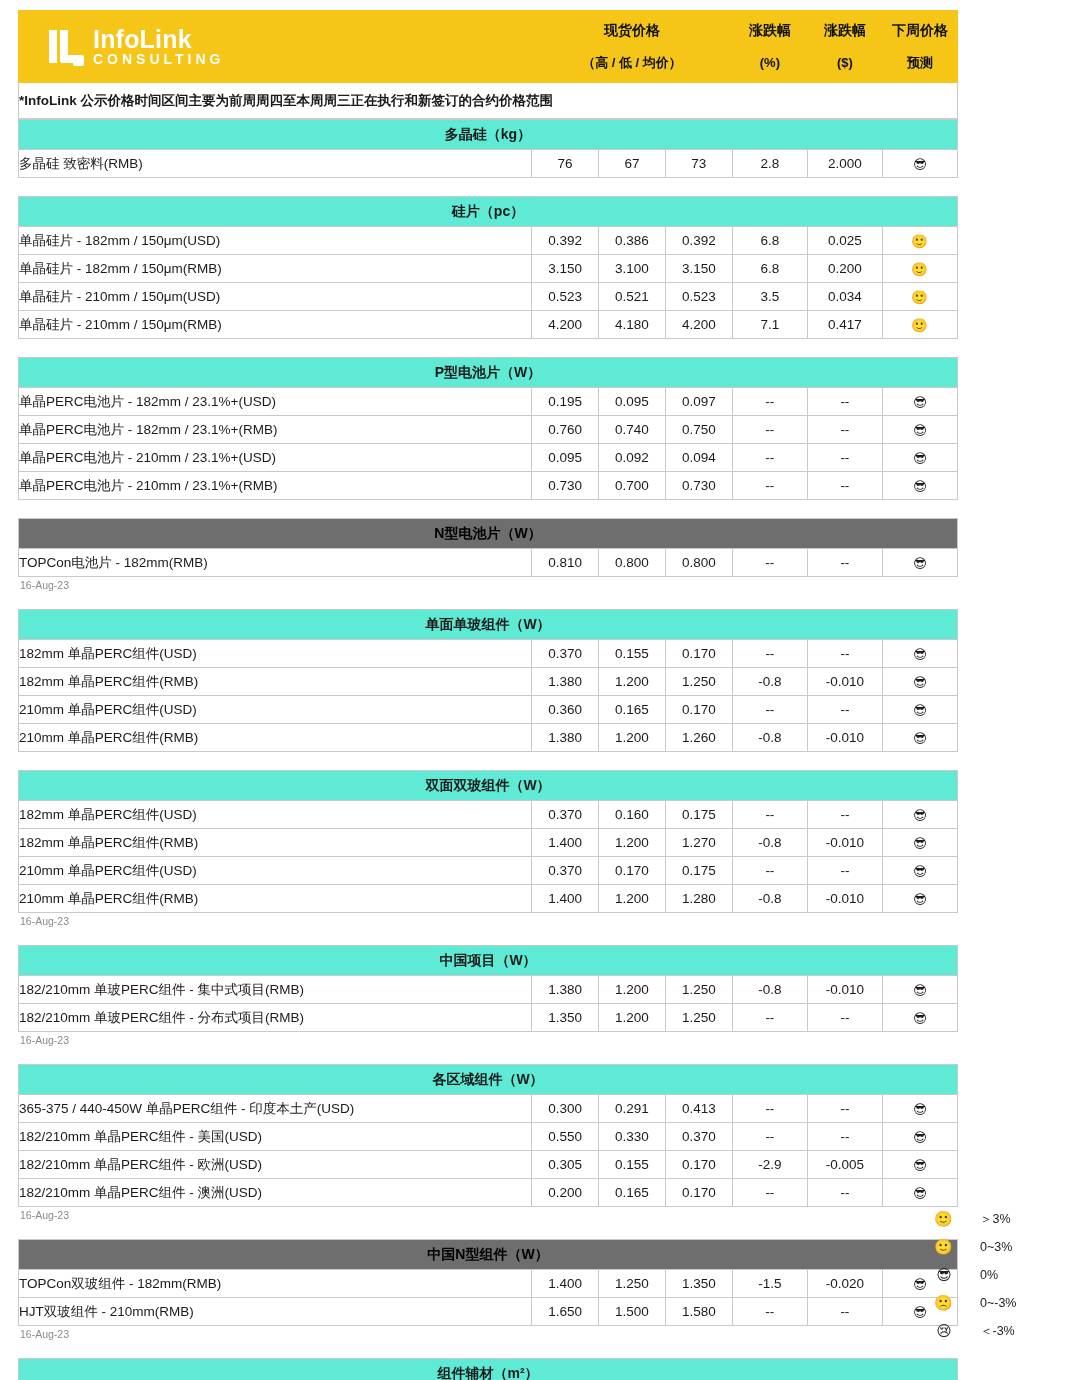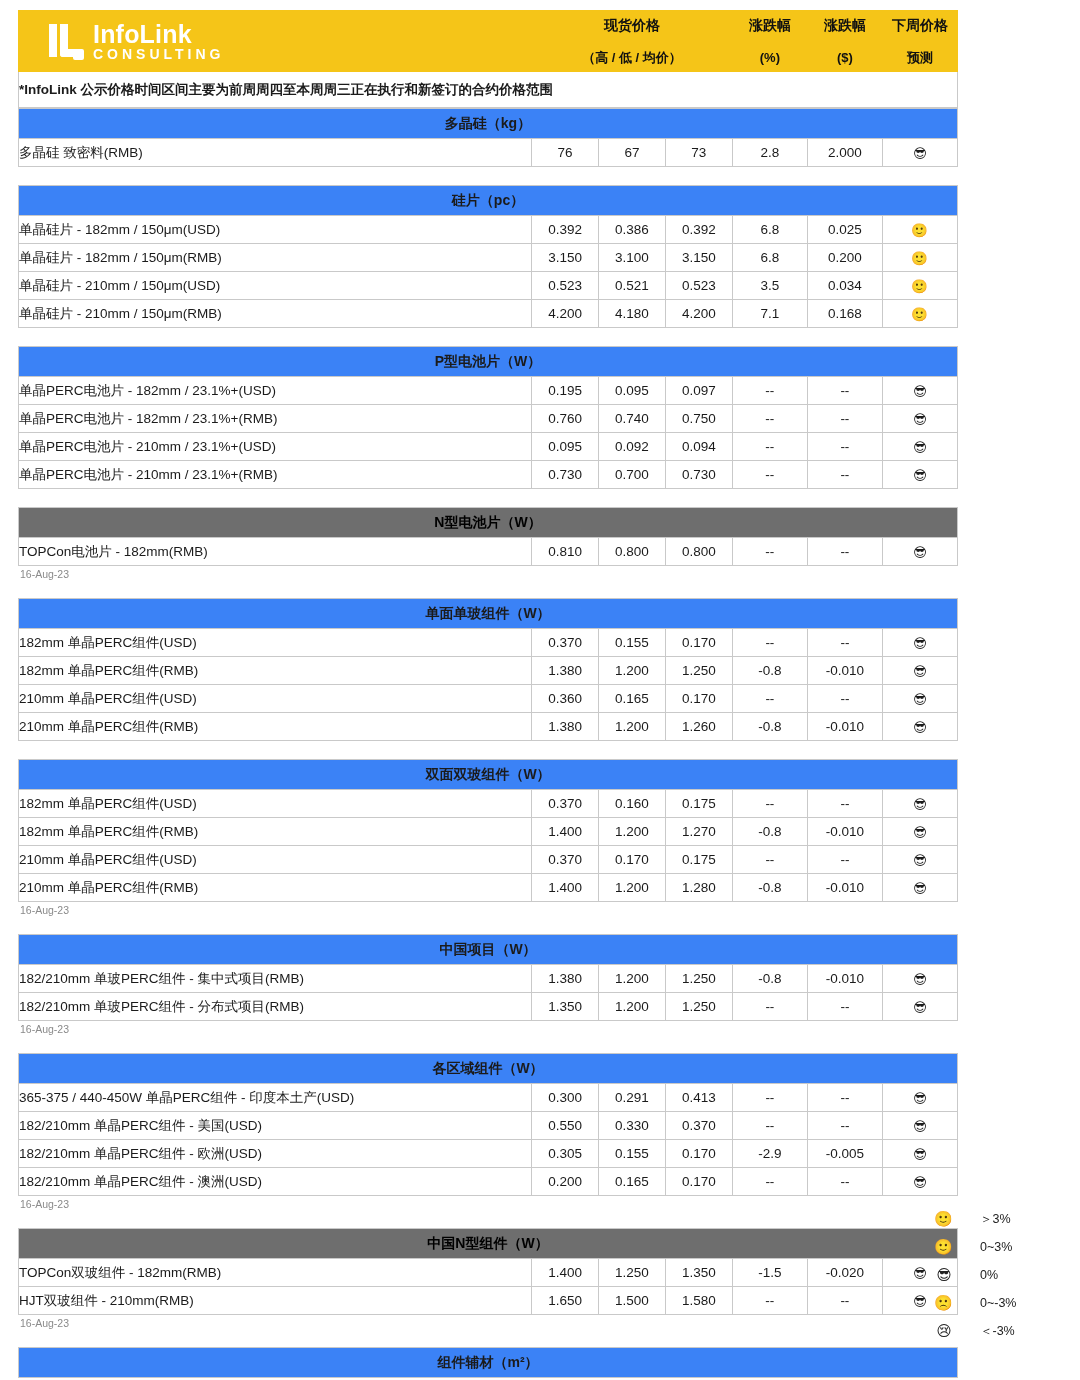--- a/index.html
+++ b/index.html
@@ -32,21 +32,21 @@
   col.c-label { width: 506px; }
   col.c-num   { width: 66px; }
   col.c-pct   { width: 74px; }
   col.c-usd   { width: 74px; }
   col.c-face  { width: 74px; }
 
   
   .hdr-row td {
     background: #f5c518;
     border: 1px solid #f5c518;
-    height: 61px;
+    height: 72px;
     vertical-align: middle;
     text-align: center;
     font-weight: bold;
     color: #111;
     line-height: 1.35;
   }
   .hdr-row td.logo-cell {
     text-align: left;
     padding-left: 28px;
   }
@@ -87,21 +87,21 @@
     font-size: 13.5px;
     background: #ffffff;
   }
 
   
   .sect td {
     height: 30px;
     text-align: center;
     font-weight: bold;
     font-size: 14px;
-    background: #3b82f6;
+    background: #5eead4;
   }
   .sect.dark td {
     background: #6e6e6e;
     color: #000000;
   }
 
   
   .drow td { height: 28px; }
   .cell-label {
     padding-left: 8px;
@@ -264,21 +264,21 @@
             <td class="cell-pct up">3.5</td>
             <td class="cell-pct up">0.034</td>
             <td class="cell-face">🙂</td>
           </tr>
           <tr class="drow">
             <td class="cell-label">单晶硅片 - 210mm / 150μm(RMB)</td>
             <td class="cell-num">4.200</td>
             <td class="cell-num">4.180</td>
             <td class="cell-num">4.200</td>
             <td class="cell-pct up">7.1</td>
-            <td class="cell-pct up">0.168</td>
+            <td class="cell-pct up">0.417</td>
             <td class="cell-face">🙂</td>
           </tr>
         </tbody>
       </table>
       <div class="datecap"></div>
       <table class="sheet">
         <colgroup>
           <col class="c-label">
           <col class="c-num">
           <col class="c-num">

